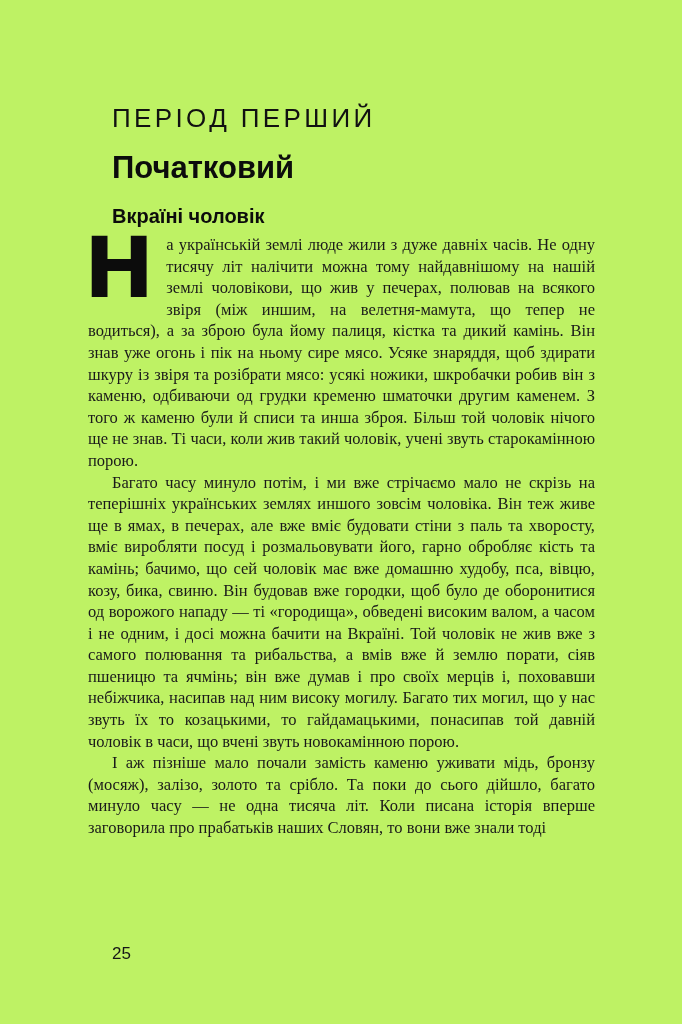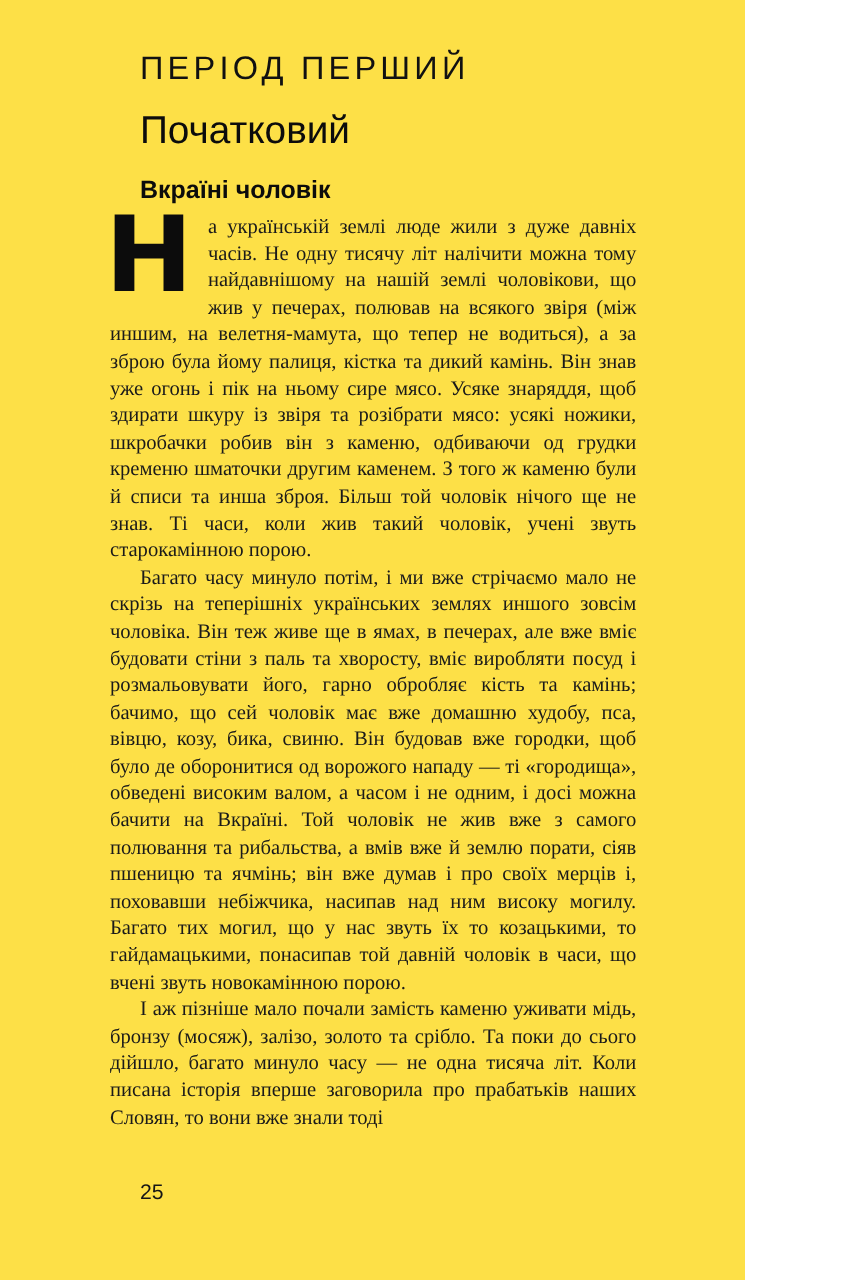--- a/index.html
+++ b/index.html
@@ -2,42 +2,42 @@
 <html lang="uk"><head>
 <meta charset="utf-8">
 <style>
   html, body {
     margin: 0;
     padding: 0;
     background: #ffffff;
   }
   .page {
     position: relative;
-    width: 596px;
+    width: 682px;
     height: 1024px;
     box-sizing: border-box;
-    padding: 40px 87px 0 88px;
-    background: #fde047;
+    padding: 104px 87px 0 88px;
+    background: #bef264;
     color: #161616;
     font-family: "Liberation Serif", serif;
     overflow: hidden;
   }
   .kicker {
     margin: 0 0 0 24px;
     font-family: "Liberation Sans", sans-serif;
     font-weight: 400;
     font-size: 26px;
     line-height: 28px;
     letter-spacing: 0.13em;
     color: #111111;
   }
   .title {
     margin: 18px 0 0 24px;
     font-family: "Liberation Sans", sans-serif;
-    font-weight: 400;
+    font-weight: 700;
     font-size: 31px;
     line-height: 36px;
     color: #0c0c0c;
   }
   .section {
     margin: 118px 0 0 24px;
     font-family: "Liberation Sans", sans-serif;
     font-weight: 700;
     font-variant: small-caps;
     letter-spacing: 0.02em;

